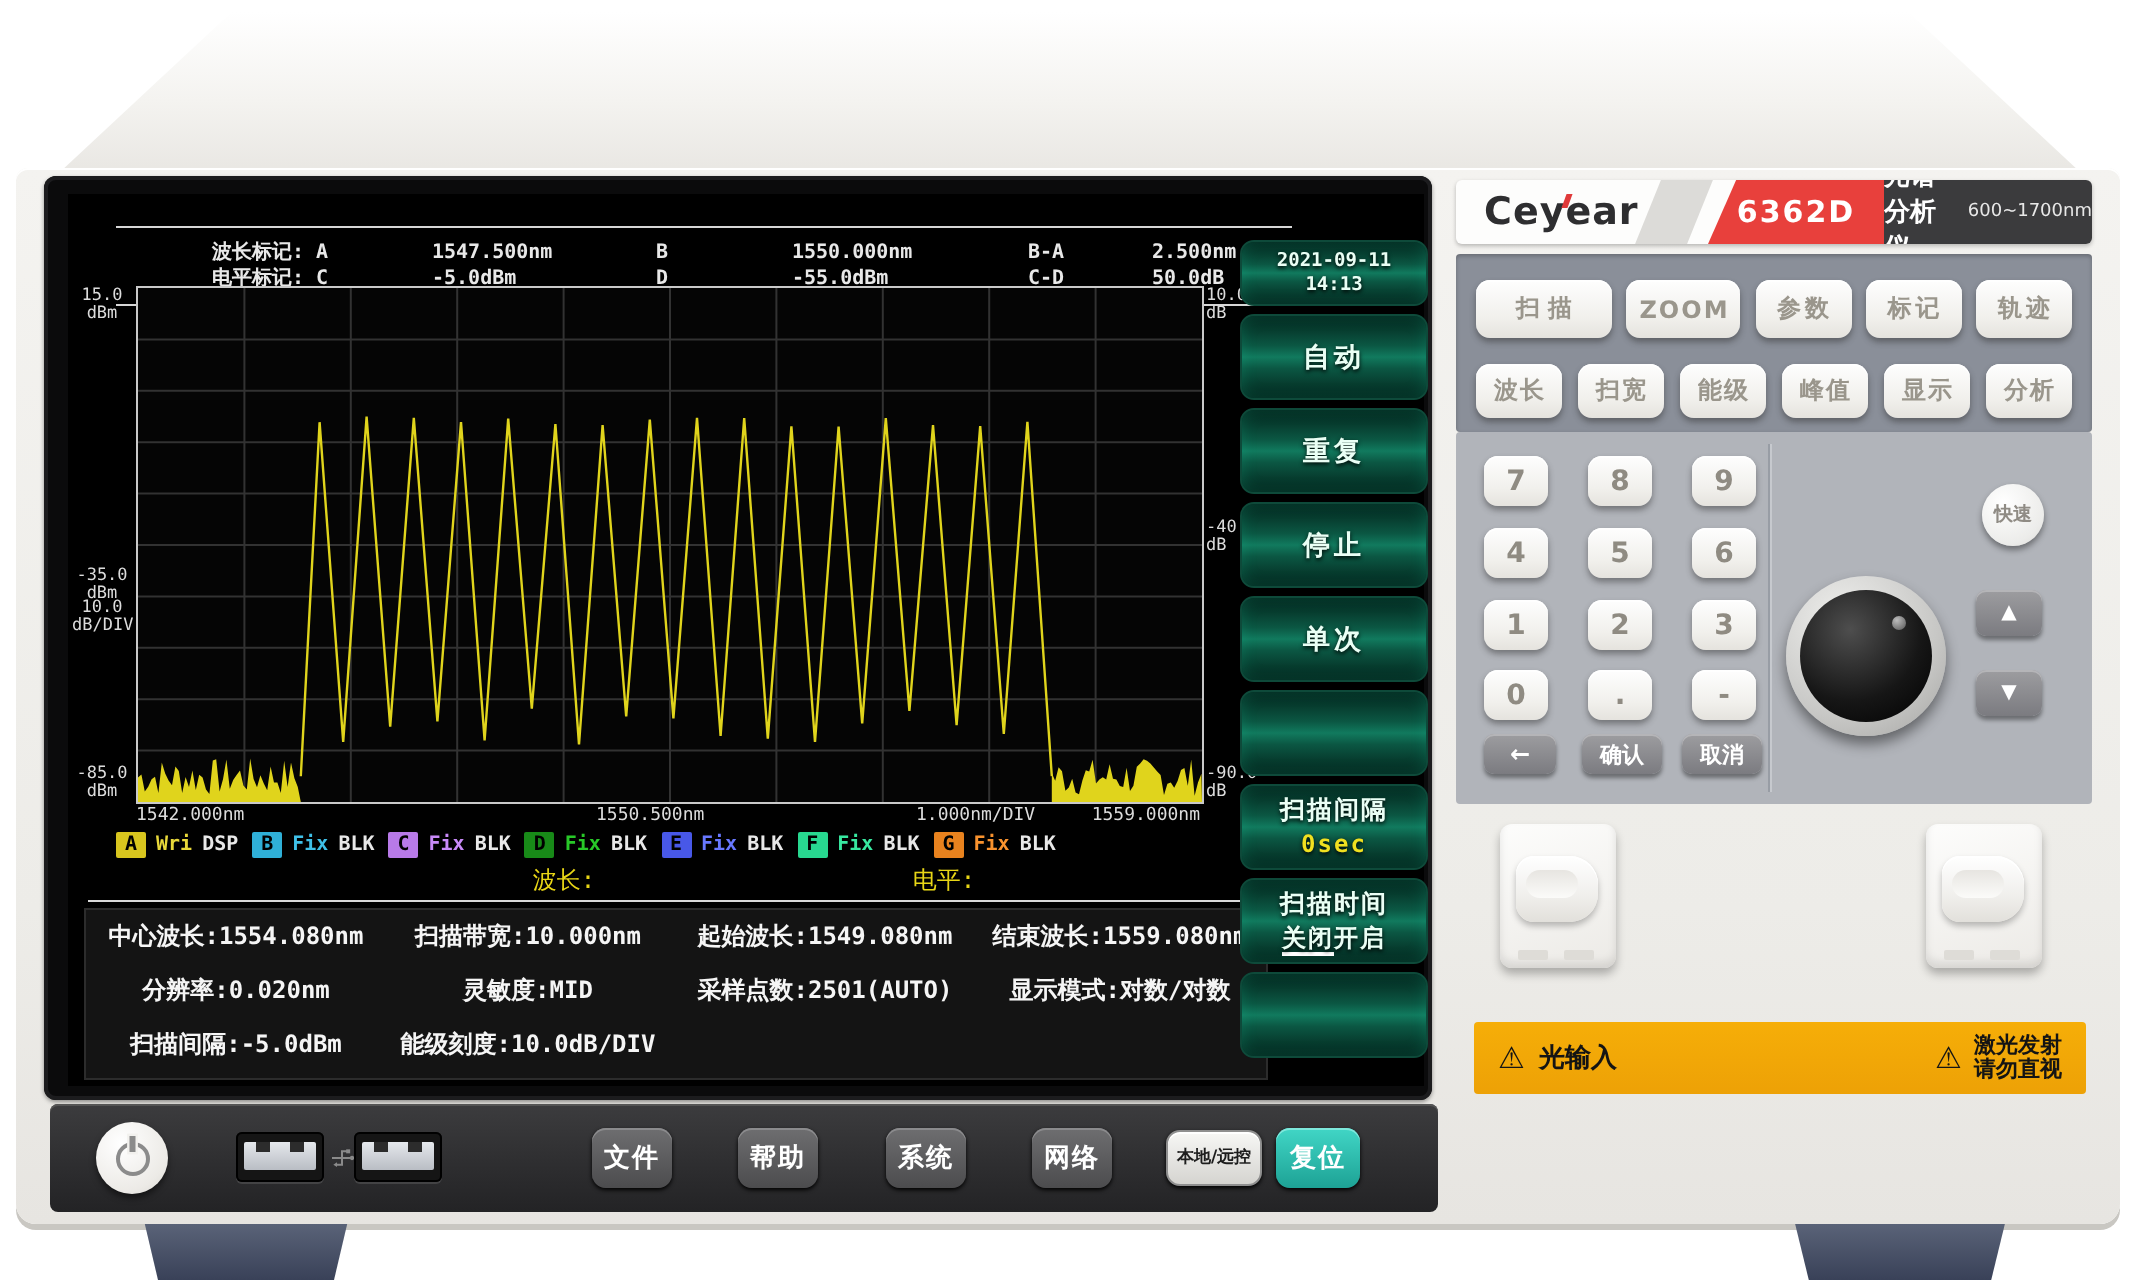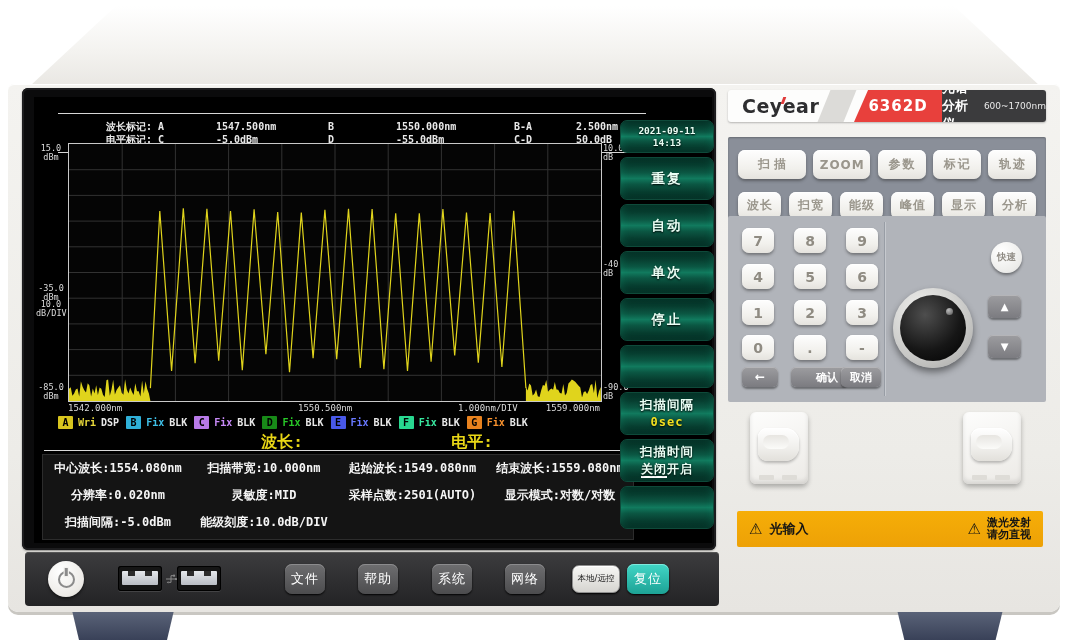--- a/index.html
+++ b/index.html
@@ -29,21 +29,21 @@
   .axl{position:absolute;font-size:8.5px;line-height:9px;text-align:center;width:30px;left:2px;color:#dcdcdc;}
   .axr{position:absolute;font-size:8.5px;line-height:9px;text-align:left;width:34px;left:569px;color:#dcdcdc;}
   .ref{position:absolute;font-size:9px;color:#dcdcdc;top:138px;}
   .xlabels{position:absolute;top:306px;left:34px;width:532px;font-size:9px;color:#dcdcdc;height:11px;}
   .xlabels .xs{position:absolute;left:0;} .xlabels .xc{position:absolute;left:230px;}
   .xlabels .xd{position:absolute;left:390px;} .xlabels .xe{position:absolute;right:0;}
   .legend{position:absolute;left:24px;top:319px;height:13px;display:flex;gap:7px;font-size:10px;font-weight:bold;line-height:13px;}
   .lg-item{display:flex;gap:5px;}
   .lg-id{display:inline-block;width:15px;text-align:center;color:#000;border-radius:1px;}
   .lg-state{color:#e8e8e8;}
-  .wlrow{position:absolute;left:8px;top:335px;width:590px;height:16px;color:#e8d616;font-weight:bold;font-size:16px;}
+  .wlrow{position:absolute;left:8px;top:335px;width:590px;height:16px;color:#e8d616;font-weight:normal;font-size:12px;}
   .wlrow .wl{position:absolute;left:170px;width:140px;text-align:center;}
   .wlrow .lvl{position:absolute;left:360px;width:140px;text-align:center;}
   .sep{position:absolute;left:10px;top:353px;width:588px;height:1px;background:#d9d9d9;}
   .info{position:absolute;left:8px;top:357px;width:590px;height:84px;background:#141414;border:1px solid #2c2c2c;
         display:grid;grid-template-columns:150px 142px 155px 140px;grid-auto-rows:27px;align-items:center;
         font-size:12px;font-weight:bold;color:#f5f5f5;text-align:center;}
   
   .skcol{position:absolute;left:586px;top:23px;width:94px;}
   .skey{position:relative;height:41px;margin-bottom:4px;border-radius:7px;border:1px solid #0e4a3a;
         background:linear-gradient(180deg,#03241c 0%,#0b5743 36%,#117a5e 50%,#0b5743 64%,#03241c 100%);
@@ -59,21 +59,21 @@
   .brandbar{position:absolute;left:728px;top:90px;width:318px;height:32px;background:#fdfdfc;border-radius:3px;
             overflow:hidden;display:flex;box-shadow:0 1px 2px rgba(0,0,0,.25);}
   .logo{flex:0 0 112px;display:flex;align-items:center;padding-left:14px;font-size:19px;font-weight:bold;color:#2e2e30;letter-spacing:.5px;position:relative;}
   .logo .tick{position:absolute;left:54px;top:7px;width:3px;height:7px;background:#e03a3a;transform:skewX(-20deg);}
   .chev{position:absolute;left:96px;top:0;width:26px;height:32px;background:#dcdbd8;transform:skewX(-22deg);}
   .model{flex:0 0 88px;background:#e8403c;color:#fff;font-weight:bold;font-size:15px;display:flex;align-items:center;justify-content:center;
          clip-path:polygon(16% 0,100% 0,100% 100%,0 100%);letter-spacing:1px;position:relative;z-index:1;}
   .pname{flex:1;background:#3b3b3d;color:#fff;display:flex;align-items:center;justify-content:center;gap:8px;}
   .pname .cn{font-size:13px;font-weight:bold;}
   .pname .rng{font-size:9px;color:#e8e8e8;}
-  .fpanel{position:absolute;left:728px;top:137px;width:318px;height:89px;background:#8a8f99;border-radius:2px;box-shadow:inset 0 1px 2px rgba(0,0,0,.25);}
+  .fpanel{position:absolute;left:728px;top:127px;width:318px;height:89px;background:#8a8f99;border-radius:2px;box-shadow:inset 0 1px 2px rgba(0,0,0,.25);}
   .frow{position:absolute;left:10px;right:10px;display:flex;justify-content:space-between;}
   .frow.r1{top:13px;} .frow.r2{top:55px;}
   .key3d{background:linear-gradient(180deg,#fefefe,#f1f0ec 65%,#e5e3de);border-radius:7px;
          box-shadow:0 2px 3px rgba(40,40,40,.45), inset 0 1px 0 #fff;
          color:#9a968c;font-weight:bold;display:flex;align-items:center;justify-content:center;}
   .fkey{height:29px;font-size:12px;letter-spacing:4px;padding-left:4px;}
   .fkey.w62{width:64px;} .fkey.w54{width:56px;letter-spacing:1px;padding-left:1px;} .fkey.w44{width:46px;letter-spacing:2px;padding-left:2px;}
   .fkey.s40{width:42px;height:27px;letter-spacing:1px;padding-left:1px;}
   .kpanel{position:absolute;left:728px;top:216px;width:318px;height:186px;background:#b1b4ba;border-radius:2px;}
   .kdiv{position:absolute;left:156px;top:6px;bottom:6px;width:1px;background:#989da5;box-shadow:1px 0 0 #c6c9ce;}
@@ -116,21 +116,21 @@
         box-shadow:0 2px 3px rgba(0,0,0,.5);display:flex;align-items:center;justify-content:center;}
   .pwr-glyph{position:relative;width:13px;height:13px;border:2.2px solid #8b8b8b;border-radius:50%;}
   .pwr-glyph::after{content:'';position:absolute;left:50%;top:-5px;transform:translateX(-50%);width:2.5px;height:8px;background:#8b8b8b;box-shadow:0 0 0 1.2px #f2f1ee;}
   .usb{position:absolute;top:14px;width:44px;height:25px;background:#151515;border-radius:3px;
        box-shadow:inset 0 0 0 1px #000, 0 1px 0 rgba(255,255,255,.12);}
   .usb .in{position:absolute;left:4px;top:5px;width:36px;height:14px;background:linear-gradient(180deg,#e5e8ec,#b9bdc4);border-radius:1px;}
   .usb .in::before,.usb .in::after{content:'';position:absolute;top:0;width:7px;height:5px;background:#2c2c2c;}
   .usb .in::before{left:6px;} .usb .in::after{right:6px;}
   .bbtn{position:absolute;top:12px;width:40px;height:30px;border-radius:7px;
         background:linear-gradient(180deg,#6e6e70,#4c4c4e);box-shadow:inset 0 1px 0 #8b8b8d, 0 1px 2px #000;
-        color:#fff;font-weight:normal;font-size:13px;display:flex;align-items:center;justify-content:center;letter-spacing:1px;}
+        color:#fff;font-weight:bold;font-size:13px;display:flex;align-items:center;justify-content:center;letter-spacing:1px;margin-left:11px;}
   .bbtn.lr{width:48px;height:28px;top:13px;font-size:8.5px;letter-spacing:0;
         background:linear-gradient(180deg,#f7f7f5,#d5d4d0);color:#1d1d1d;box-shadow:inset 0 1px 0 #fff,0 1px 2px #000;border:1px solid #8f8f8f;box-sizing:border-box;}
   .bbtn.reset{width:42px;background:linear-gradient(180deg,#41d6c6,#1da295);box-shadow:inset 0 1px 0 #7ee8dc,0 1px 2px #000;}
   .usb-sym{position:absolute;left:140px;top:22px;width:12px;height:10px;}
 </style>
 </head>
 <body>
 
 <div class="device">
   <div class="lid"></div>
@@ -282,30 +282,30 @@
         <span></span>
           <span></span>
       </div>
 
       <div class="skcol">
         <div class="skey date">
           <div>2021-09-11</div>
           <div>14:13</div>
         </div>
         <div class="skey">
+            <span>自动</span>
+          </div>
+        <div class="skey">
             <span>重复</span>
           </div>
         <div class="skey">
-            <span>自动</span>
+            <span>停止</span>
           </div>
         <div class="skey">
             <span>单次</span>
-          </div>
-        <div class="skey">
-            <span>停止</span>
           </div>
         <div class="skey">
             <span></span>
           </div>
         <div class="skey two">
           <span>扫描间隔</span>
           <span class="sub yellow">0sec</span>
         </div>
         <div class="skey two">
           <span>扫描时间</span>
@@ -357,21 +357,21 @@
     <div class="key3d dkey" style="left:14px;top:48px;">4</div>
     <div class="key3d dkey" style="left:66px;top:48px;">5</div>
     <div class="key3d dkey" style="left:118px;top:48px;">6</div>
     <div class="key3d dkey" style="left:14px;top:84px;">1</div>
     <div class="key3d dkey" style="left:66px;top:84px;">2</div>
     <div class="key3d dkey" style="left:118px;top:84px;">3</div>
     <div class="key3d dkey" style="left:14px;top:119px;">0</div>
     <div class="key3d dkey" style="left:66px;top:119px;">.</div>
     <div class="key3d dkey" style="left:118px;top:119px;">-</div>
     <div class="gkey" style="left:14px;top:151px;width:36px;height:20px;font-size:12px;">←</div>
-    <div class="gkey" style="left:63px;top:151px;width:40px;height:20px;font-size:11px;padding-left:16px;">确认</div>
+    <div class="gkey" style="left:63px;top:151px;width:40px;height:20px;font-size:11px;">确认</div>
     <div class="gkey" style="left:113px;top:151px;width:40px;height:20px;font-size:11px;">取消</div>
 
     <div class="quick">快速</div>
     <div class="knob-outer">
       <div class="knob-inner">
         <div class="knob-dot"></div>
       </div>
     </div>
     <div class="gkey updown" style="left:260px;top:79px;">▲</div>
     <div class="gkey updown" style="left:260px;top:119px;">▼</div>

